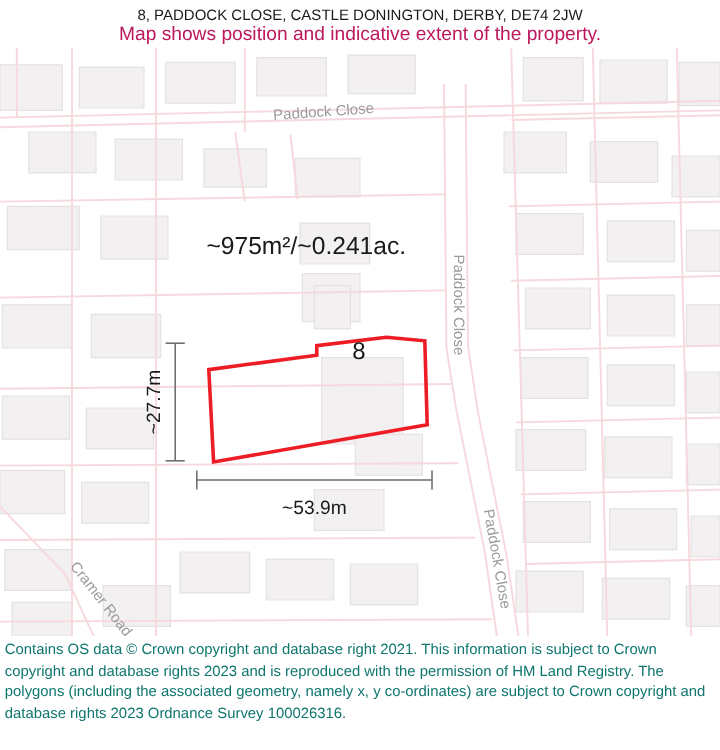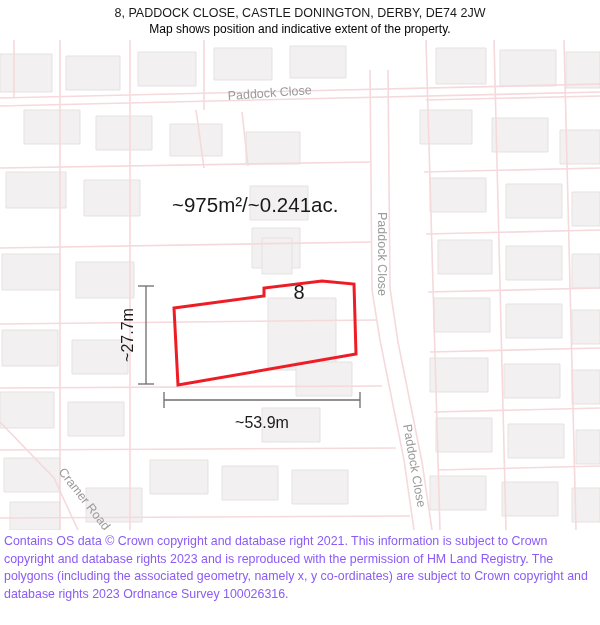--- a/index.html
+++ b/index.html
@@ -29,23 +29,23 @@
     text-align: center;
     padding-top: 5px;
     box-sizing: border-box;
   }
   .header .title {
     font-size: 12.5px;
     line-height: 16px;
     color: #1a1a1a;
   }
   .header .subtitle {
-    font-size: 12px;
+    font-size: 16px;
     line-height: 16px;
-    color: #000000;
+    color: #be185d;
   }
   
   .map {
     position: absolute;
     top: 40px;
     left: 0;
     width: 600px;
     height: 490px;
     background: #ffffff;
     overflow: hidden;
@@ -56,21 +56,21 @@
   
   .footer {
     position: absolute;
     top: 533px;
     left: 0;
     width: 600px;
     padding: 0 4px;
     box-sizing: border-box;
     font-size: 12.4px;
     line-height: 17.5px;
-    color: #8b5cf6;
+    color: #0f766e;
   }
 </style>
 </head>
 <body>
 
 <div class="page">
 
   <div class="header">
     <div class="title">8, PADDOCK CLOSE, CASTLE DONINGTON, DERBY, DE74 2JW</div>
     <div class="subtitle">Map shows position and indicative extent of the property.</div>

